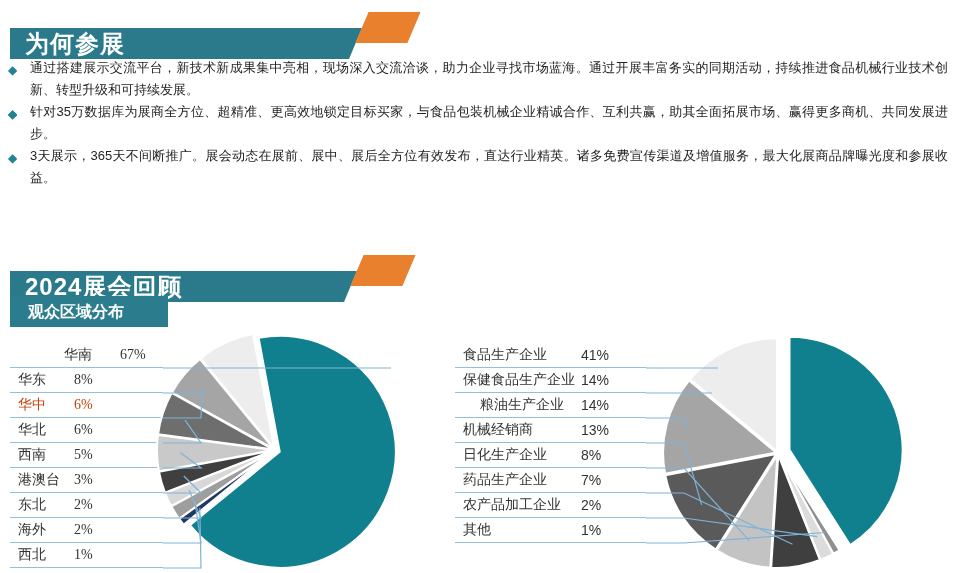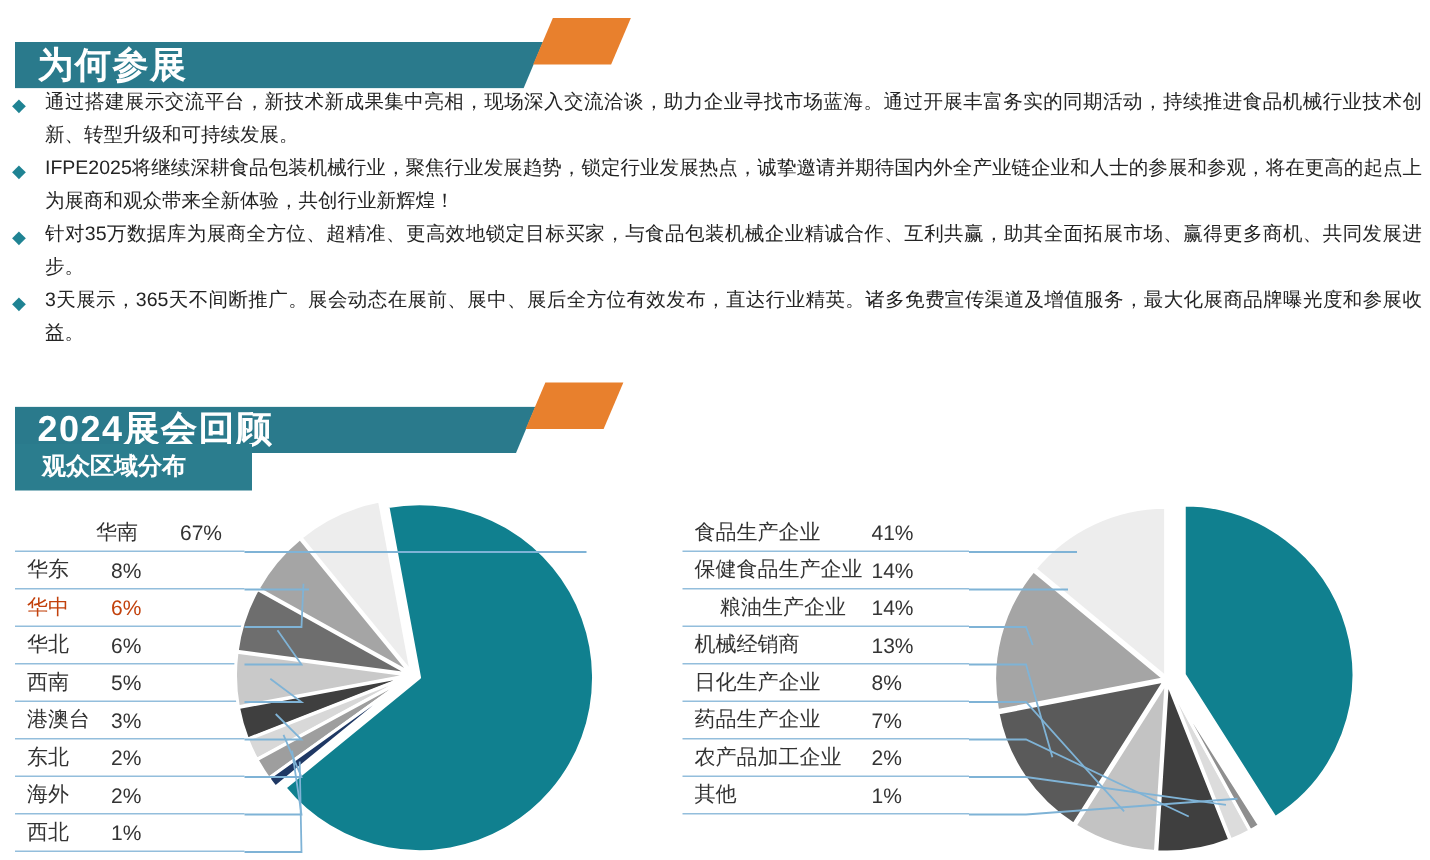--- a/index.html
+++ b/index.html
@@ -31,21 +31,21 @@
   
   .bullets{position:absolute;left:8px;top:57px;width:940px;margin:0;padding:0;list-style:none;}
   .bullets li{
     position:relative;padding-left:22px;margin:0 0 1px 0;
     font-size:13px;line-height:21.5px;color:#242424;text-align:justify;
   }
   .dia{position:absolute;left:0;top:3px;font-size:12px;color:#1F8393;}
 
   
   .panel{position:absolute;top:296px;height:277px;}
-  #panel-left{left:10px;width:445px;}
+  #panel-left{left:10px;width:445px;font-family:Liberation Serif, serif;}
   #panel-right{left:455px;width:498px;}
   .cbox{
     position:absolute;left:0;top:0;height:31px;line-height:31px;box-sizing:border-box;
     background:#2B7D8E;color:#fff;font-weight:bold;font-size:16px;padding-left:18px;
   }
   #panel-left .cbox{width:158px;}
   #panel-right .cbox{width:198px;}
   .legend{position:absolute;top:47px;left:0;}
   #panel-left .legend{width:153px;}
   #panel-right .legend{width:191px;}
@@ -67,21 +67,20 @@
   <div class="tab" style="background: rgb(232, 128, 45);"></div>
 </div>
 
 <ul class="bullets">
   <li style="color: rgb(36, 36, 36);">
     <span class="dia" style="color: rgb(31, 131, 147);">◆</span>
     <span>通过搭建展示交流平台，新技术新成果集中亮相，现场深入交流洽谈，助力企业寻找市场蓝海。通过开展丰富务实的同期活动，持续推进食品机械行业技术创新、转型升级和可持续发展。</span>
   </li>
   <li style="color: rgb(36, 36, 36);">
     <span class="dia" style="color: rgb(31, 131, 147);">◆</span>
-    <span>IFPE2025将继续深耕食品包装机械行业，聚焦行业发展趋势，锁定行业发展热点，诚挚邀请并期待国内外全产业链企业和人士的参展和参观，将在更高的起点上为展商和观众带来全新体验，共创行业新辉煌！</span>
   </li>
   <li style="color: rgb(36, 36, 36);">
     <span class="dia" style="color: rgb(31, 131, 147);">◆</span>
     <span>针对35万数据库为展商全方位、超精准、更高效地锁定目标买家，与食品包装机械企业精诚合作、互利共赢，助其全面拓展市场、赢得更多商机、共同发展进步。</span>
   </li>
   <li style="color: rgb(36, 36, 36);">
     <span class="dia" style="color: rgb(31, 131, 147);">◆</span>
     <span>3天展示，365天不间断推广。展会动态在展前、展中、展后全方位有效发布，直达行业精英。诸多免费宣传渠道及增值服务，最大化展商品牌曝光度和参展收益。</span>
   </li>
 </ul>

